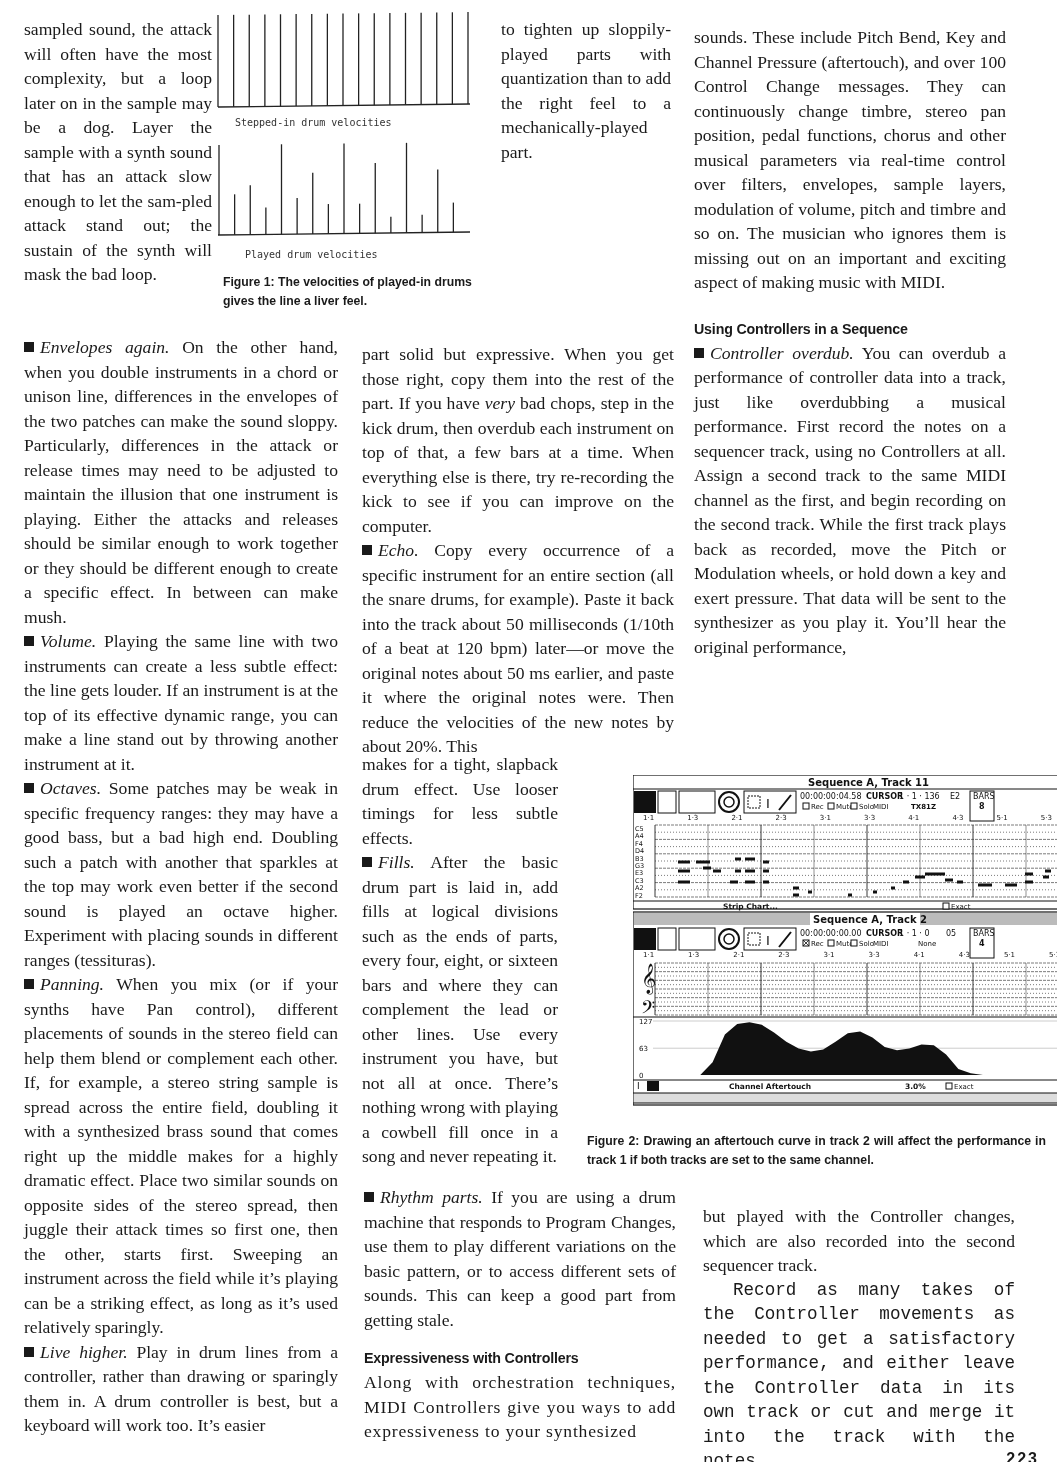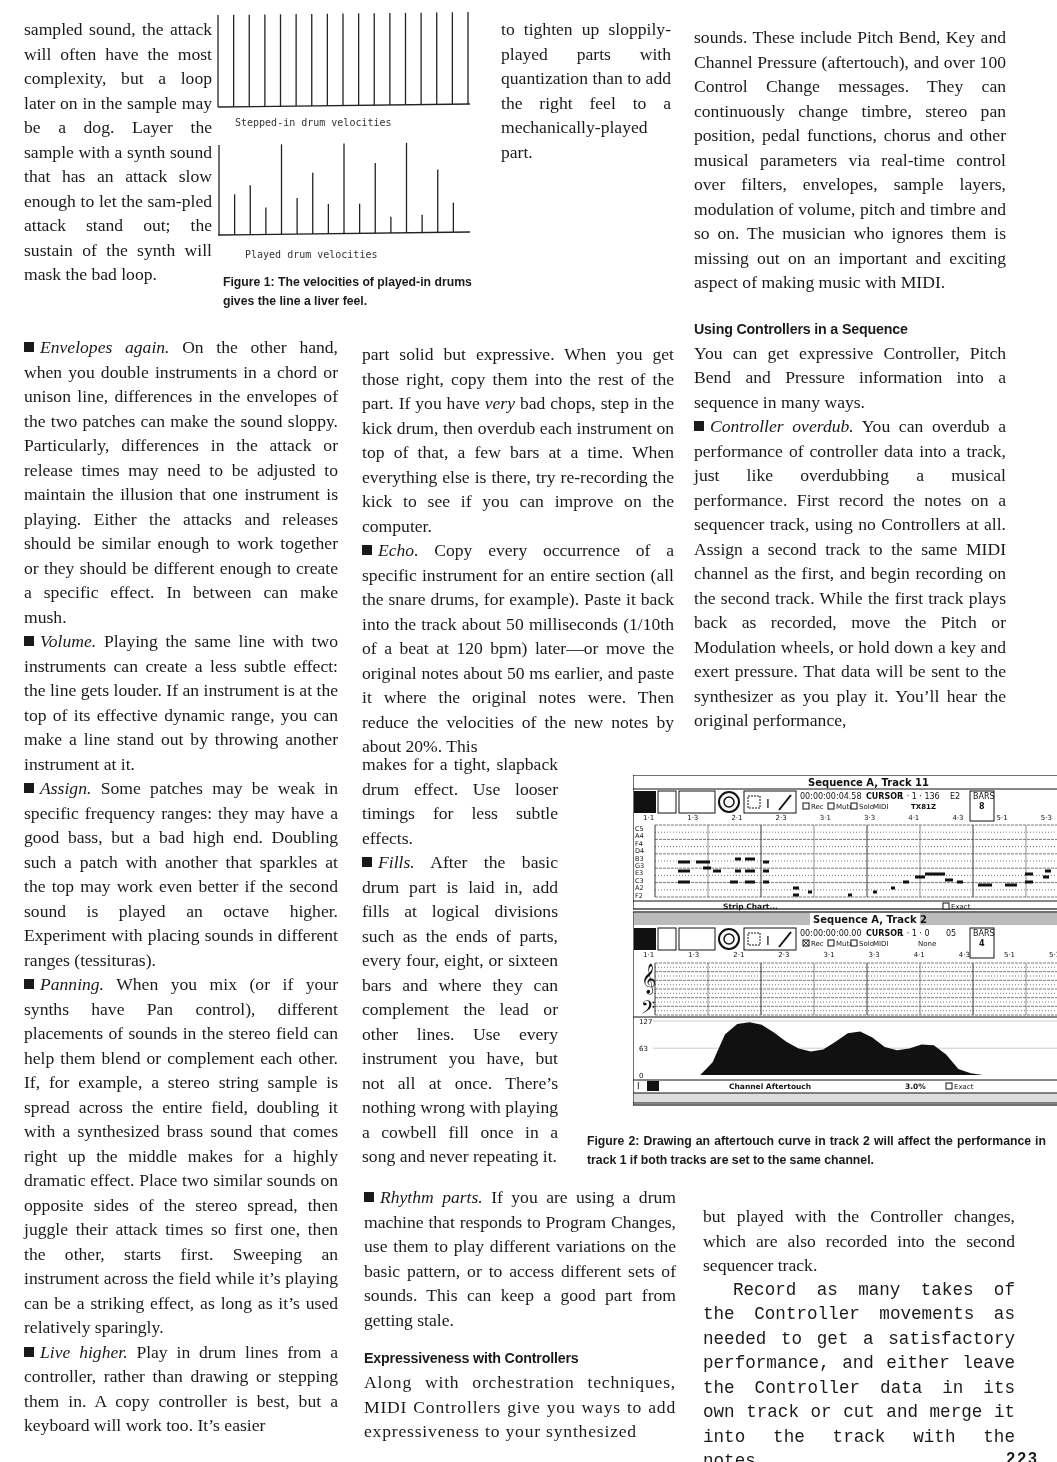--- a/index.html
+++ b/index.html
@@ -20,23 +20,23 @@
 </style>
 </head>
 <body>
 
 <div class="col" style="left:24px; top:17px; width:188px;">
   <p>sampled sound, the attack will often have the most complexity, but a loop later on in the sample may be a dog. Layer the sample with a synth sound that has an attack slow enough to let the sam-pled attack stand out; the sustain of the synth will mask the bad loop.</p>
 </div>
 <div class="col" style="left:24px; top:335px; width:314px;">
   <p><span class="bullet"></span><span class="it">Envelopes again.</span><span> On the other hand, when you double instruments in a chord or unison line, differences in the envelopes of the two patches can make the sound sloppy. Particularly, differences in the attack or release times may need to be adjusted to maintain the illusion that one instrument is playing. Either the attacks and releases should be similar enough to work together or they should be different enough to create a specific effect. In between can make mush.</span></p>
   <p><span class="bullet"></span><span class="it">Volume.</span><span> Playing the same line with two instruments can create a less subtle effect: the line gets louder. If an instrument is at the top of its effective dynamic range, you can make a line stand out by throwing another instrument at it.</span></p>
-  <p><span class="bullet"></span><span class="it">Assign.</span><span> Some patches may be weak in specific frequency ranges: they may have a good bass, but a bad high end. Doubling such a patch with another that sparkles at the top may work even better if the second sound is played an octave higher. Experiment with placing sounds in different ranges (tessituras).</span></p>
+  <p><span class="bullet"></span><span class="it">Octaves.</span><span> Some patches may be weak in specific frequency ranges: they may have a good bass, but a bad high end. Doubling such a patch with another that sparkles at the top may work even better if the second sound is played an octave higher. Experiment with placing sounds in different ranges (tessituras).</span></p>
   <p><span class="bullet"></span><span class="it">Panning.</span><span> When you mix (or if your synths have Pan control), different placements of sounds in the stereo field can help them blend or complement each other. If, for example, a stereo string sample is spread across the entire field, doubling it with a synthesized brass sound that comes right up the middle makes for a highly dramatic effect. Place two similar sounds on opposite sides of the stereo spread, then juggle their attack times so first one, then the other, starts first. Sweeping an instrument across the field while it’s playing can be a striking effect, as long as it’s used relatively sparingly.</span></p>
-  <p><span class="bullet"></span><span class="it">Live higher.</span><span> Play in drum lines from a controller, rather than drawing or stepping them in. A copy controller is best, but a keyboard will work too. It’s easier</span></p>
+  <p><span class="bullet"></span><span class="it">Live higher.</span><span> Play in drum lines from a controller, rather than drawing or sparingly them in. A drum controller is best, but a keyboard will work too. It’s easier</span></p>
 </div>
 
 <div class="fig1">
   <svg id="fig1svg" width="280" height="270">
     <line x1="3" y1="107" x2="255" y2="104" stroke="#222" stroke-width="1.3"></line>
     <g id="stepped-bars">
         <line x1="3" y1="107" x2="3" y2="15" stroke="#222" stroke-width="1.3"></line>
         <line x1="18.625" y1="106.82" x2="18.625" y2="14.819999999999993" stroke="#222" stroke-width="1.3"></line>
         <line x1="34.25" y1="106.64" x2="34.25" y2="14.64" stroke="#222" stroke-width="1.3"></line>
         <line x1="49.875" y1="106.46" x2="49.875" y2="14.459999999999994" stroke="#222" stroke-width="1.3"></line>
@@ -94,21 +94,20 @@
 </div>
 <div class="col" style="left:364px; top:1185px; width:312px;">
   <p><span class="bullet"></span><span class="it">Rhythm parts.</span><span> If you are using a drum machine that responds to Program Changes, use them to play different variations on the basic pattern, or to access different sets of sounds. This can keep a good part from getting stale.</span></p>
   <div class="head" style="margin-top:14px;">Expressiveness with Controllers</div>
   <p style="letter-spacing:0.8px;">Along with orchestration techniques, MIDI Controllers give you ways to add expressiveness to your synthesized</p>
 </div>
 
 <div class="col" style="left:694px; top:17px; width:312px;margin-top:8px;">
   <p>sounds. These include Pitch Bend, Key and Channel Pressure (aftertouch), and over 100 Control Change messages. They can continuously change timbre, stereo pan position, pedal functions, chorus and other musical parameters via real-time control over filters, envelopes, sample layers, modulation of volume, pitch and timbre and so on. The musician who ignores them is missing out on an important and exciting aspect of making music with MIDI.</p>
   <div class="head" style="margin-top:22px;">Using Controllers in a Sequence</div>
-  <p>You can get expressive Controller, Pitch Bend and Pressure information into a sequence in many ways.</p>
   <p><span class="bullet"></span><span class="it">Controller overdub.</span><span> You can overdub a performance of controller data into a track, just like overdubbing a musical performance. First record the notes on a sequencer track, using no Controllers at all. Assign a second track to the same MIDI channel as the first, and begin recording on the second track. While the first track plays back as recorded, move the Pitch or Modulation wheels, or hold down a key and exert pressure. That data will be sent to the synthesizer as you play it. You’ll hear the original performance,</span></p>
 </div>
 <div class="col" style="left:703px; top:1204px; width:312px;">
   <p>but played with the Controller changes, which are also recorded into the second sequencer track.</p>
   <p class="indent">Record as many takes of the Controller movements as needed to get a satisfactory performance, and either leave the Controller data in its own track or cut and merge it into the track with the notes.</p>
 </div>
 
 <div class="fig2">
   <svg id="fig2svg" width="465" height="335">
 

